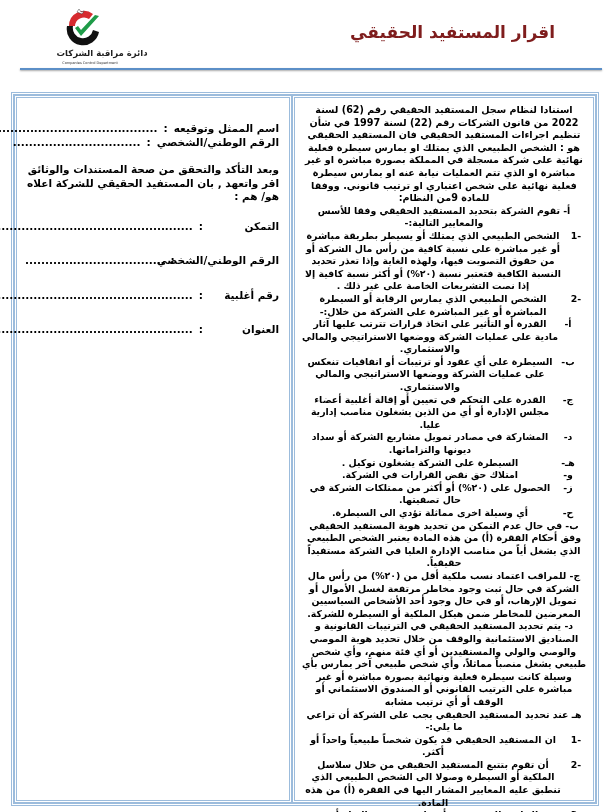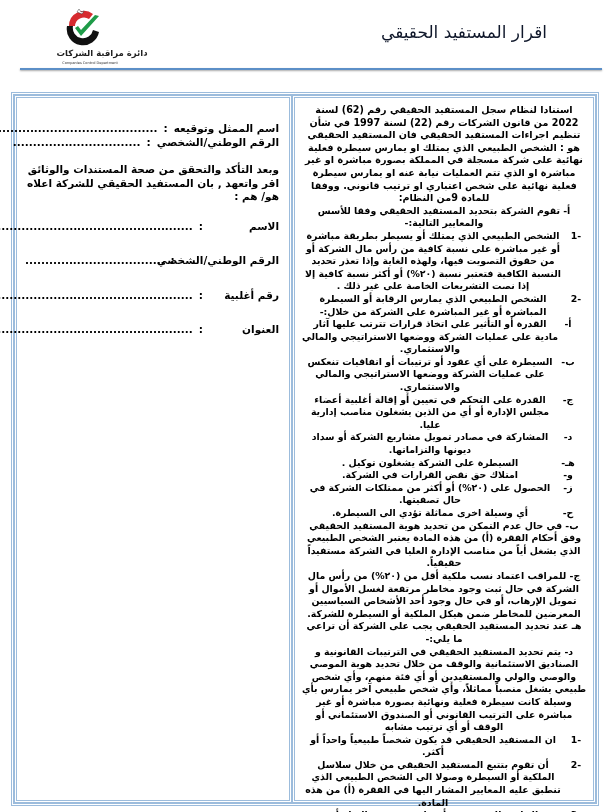--- a/index.html
+++ b/index.html
@@ -13,22 +13,22 @@
   .logo svg { position: absolute; left: 23px; top: 0; }
   .logo-ar {
     position: absolute; left: 12px; top: 40px; width: 100px; text-align: center;
     font-size: 8.5px; font-weight: bold; color: #222;
   }
   .logo-en {
     position: absolute; left: 0; top: 53px; width: 100px; text-align: center;
     font-size: 3.5px; color: #333;
   }
   .title {
-    position: absolute; right: 60px; top: 22px; direction: rtl;
-    font-size: 17px; font-weight: normal; color: #0f172a;
+    position: absolute; right: 52px; top: 22px; direction: rtl;
+    font-size: 17px; font-weight: bold; color: #7f1d1d;
   }
   .header-rule {
     position: absolute; left: 20px; top: 68px; width: 582px; height: 2px;
     background: #5c8fc7; box-shadow: 0 1px 2px rgba(0,0,0,0.35);
   }
   .frame {
     position: absolute; left: 11px; top: 92px; width: 588px; height: 714px;
     border: 3px double #9cbcdc; box-sizing: border-box;
   }
   .col {
@@ -89,21 +89,21 @@
         <span class="field-label">الرقم الوطني/الشخصي</span>
         <span class="field-colon">:</span>
         <span class="field-dots">................................</span>
       </div>
     </div>
     <div class="gap"></div>
     <p class="p">وبعد التأكد والتحقق من صحة المستندات والوثائق اقر واتعهد , بان المستفيد الحقيقي للشركة اعلاه هو/ هم :</p>
     <div style="height:16px"></div>
     <div class="form2">
       <div class="field-row">
-        <span class="field-label">الاسم</span>
+        <span class="field-label">التمكن</span>
         <span class="field-colon">:</span>
         <span class="field-dots">....................................................</span>
       </div>
       <div class="field-row">
         <span class="field-label">الرقم الوطني/الشخصي</span>
         <span class="field-colon">:</span>
         <span class="field-dots">...................................</span>
       </div>
       <div class="field-row">
         <span class="field-label">رقم أغلبية</span>
@@ -161,22 +161,22 @@
       <span class="sub-marker">ز-</span>
       <span class="sub-text">الحصول على (٢٠%) أو أكثر من ممتلكات الشركة في حال تصفيتها.</span>
     </div>
     <div class="sub-item">
       <span class="sub-marker">ح-</span>
       <span class="sub-text">أي وسيلة اخرى مماثلة تؤدي الى السيطرة.</span>
     </div>
 
     <p class="p">ب- في حال عدم التمكن من تحديد هوية المستفيد الحقيقي وفق أحكام الفقرة (أ) من هذه المادة يعتبر الشخص الطبيعي الذي يشغل أياً من مناصب الإدارة العليا في الشركة مستفيداً حقيقياً.</p>
     <p class="p">ج- للمراقب اعتماد نسب ملكية أقل من (٢٠%) من رأس مال الشركة في حال ثبت وجود مخاطر مرتفعة لغسل الأموال أو تمويل الإرهاب، أو في حال وجود أحد الأشخاص السياسيين المعرضين للمخاطر ضمن هيكل الملكية أو السيطرة للشركة.</p>
+    <p class="p">د- يتم تحديد المستفيد الحقيقي في الترتيبات القانونية و الصناديق الاستئمانية والوقف من خلال تحديد هوية الموصي والوصي والولي والمستفيدين أو أي فئة منهم، وأي شخص طبيعي يشغل منصباً مماثلاً، وأي شخص طبيعي آخر يمارس بأي وسيلة كانت سيطرة فعلية ونهائية بصورة مباشرة أو غير مباشرة على الترتيب القانوني أو الصندوق الاستئماني أو الوقف أو أي ترتيب مشابه</p>
     <p class="p">هـ عند تحديد المستفيد الحقيقي يجب على الشركة أن تراعي ما يلي:-</p>
-    <p class="p">د- يتم تحديد المستفيد الحقيقي في الترتيبات القانونية و الصناديق الاستئمانية والوقف من خلال تحديد هوية الموصي والوصي والولي والمستفيدين أو أي فئة منهم، وأي شخص طبيعي يشغل منصباً مماثلاً، وأي شخص طبيعي آخر يمارس بأي وسيلة كانت سيطرة فعلية ونهائية بصورة مباشرة أو غير مباشرة على الترتيب القانوني أو الصندوق الاستئماني أو الوقف أو أي ترتيب مشابه</p>
 
     <div class="num-item">
       <span class="num-marker">-1</span>
       <span class="num-text">ان المستفيد الحقيقي قد يكون شخصاً طبيعياً واحداً أو أكثر.</span>
     </div>
     <div class="num-item">
       <span class="num-marker">-2</span>
       <span class="num-text">أن تقوم بتتبع المستفيد الحقيقي من خلال سلاسل الملكية أو السيطرة وصولا الى الشخص الطبيعي الذي تنطبق عليه المعايير المشار اليها في الفقرة (أ) من هذه المادة.</span>
     </div>
     <div class="num-item">

